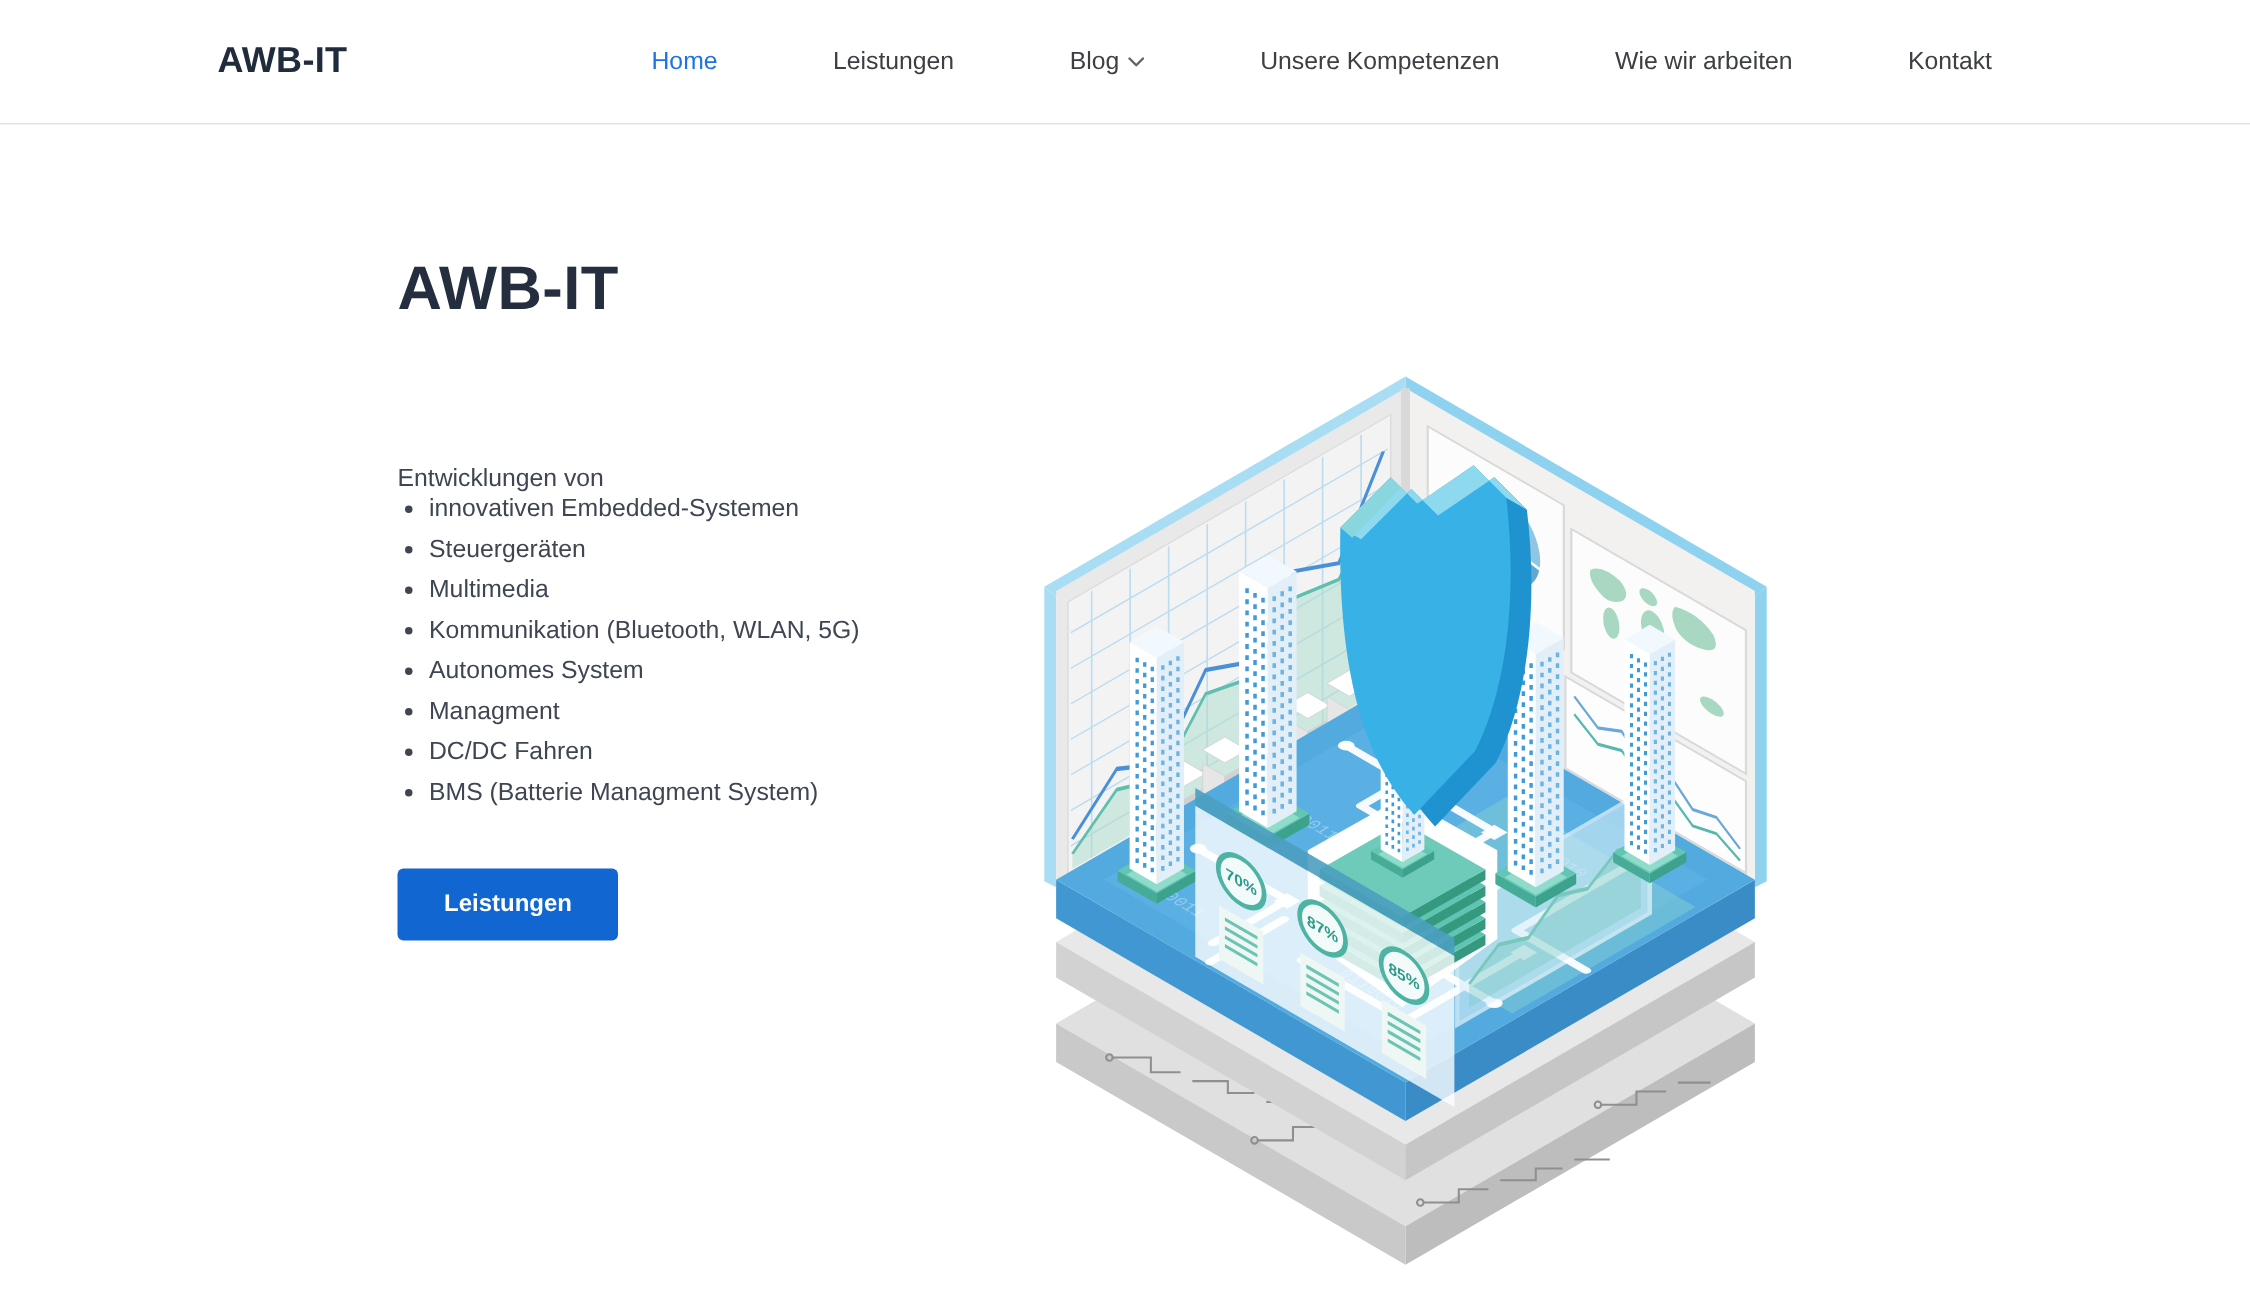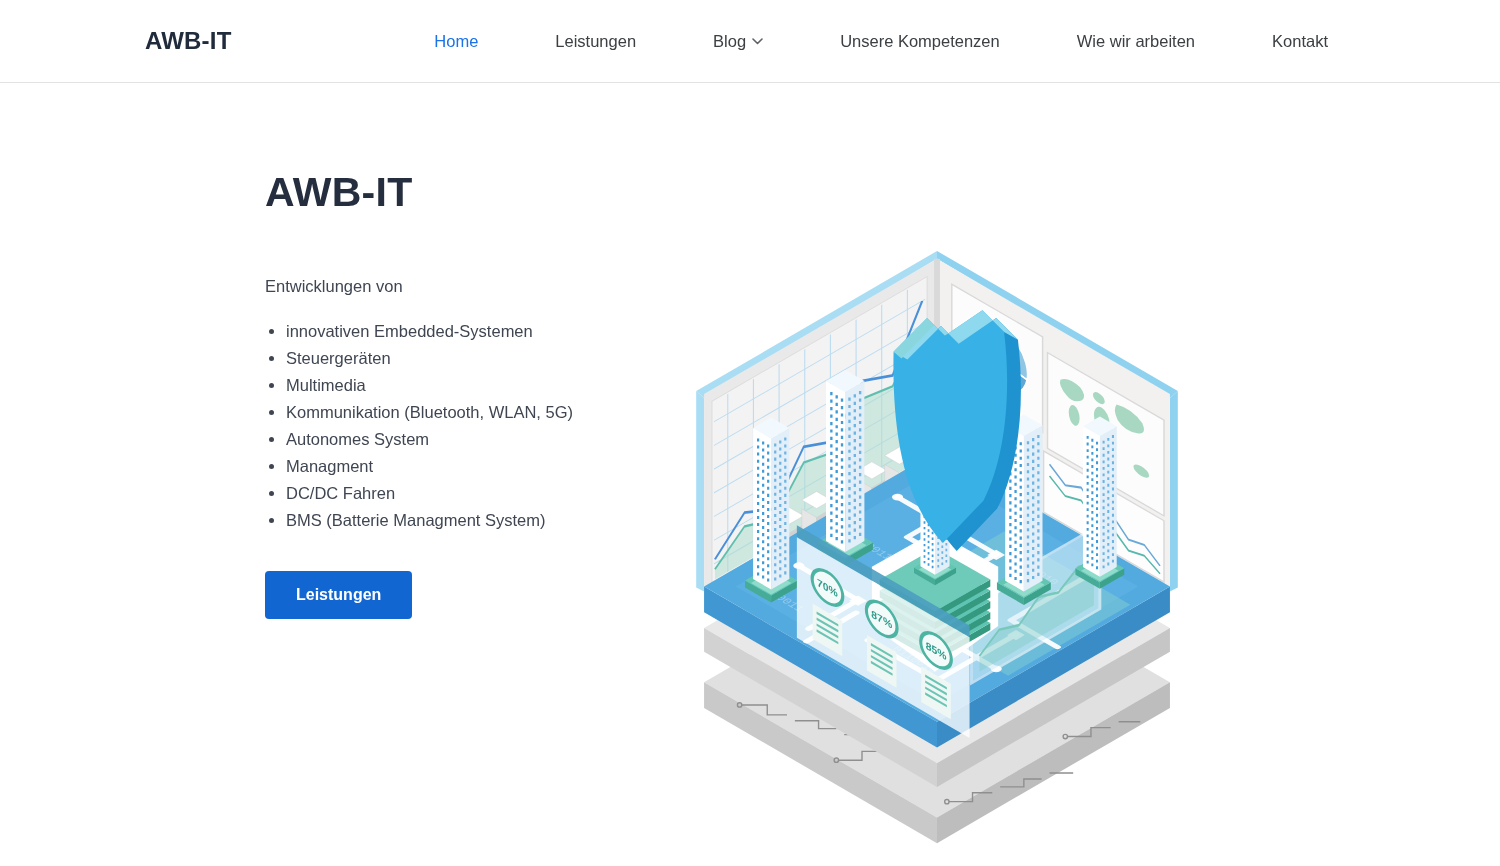--- a/index.html
+++ b/index.html
@@ -11,22 +11,22 @@
   .logo { font-size:24px; font-weight:bold; color:#202b3c; letter-spacing:.2px; }
   .main-nav { display:flex; align-items:center; gap:33px; }
   .nav-link { font-size:16.5px; color:#3c4043; text-decoration:none; display:flex;
     align-items:center; gap:6px; cursor:pointer;margin-left:44px; }
   .nav-link.active { color:#1a73e8; }
   .chev { width:11px; height:7px; display:inline-block; }
   
   .hero { position:relative; height:783px; }
   .hero-text { position:absolute; left:265px; top:86px; width:440px; }
   .hero-title { font-size:41px; font-weight:bold; color:#242e3e; letter-spacing:.3px; }
-  .hero-intro { margin-top:61px; font-size:16.5px; color:#3f4652; }
-  .service-list { margin:27px 0 0 21px; }
+  .hero-intro { margin-top:94px; font-size:16.5px; color:#3f4652; }
+  .service-list { margin:2px 0 0 21px; }
   .service-list li { font-size:16.5px; color:#3f4652; margin-bottom:10px; line-height:17px; }
   .cta-button { margin-top:32px; display:inline-block; background:#1166d2; color:#fff;
     font-size:16px; font-weight:bold; border:none; border-radius:4px; padding:15px 31px;
     cursor:pointer; font-family:"Liberation Sans", sans-serif; }
   .hero-illustration { position:absolute; left:690px; top:166px; width:494px; height:604px; }
 </style>
 </head>
 <body>
 
 <header class="site-header">

